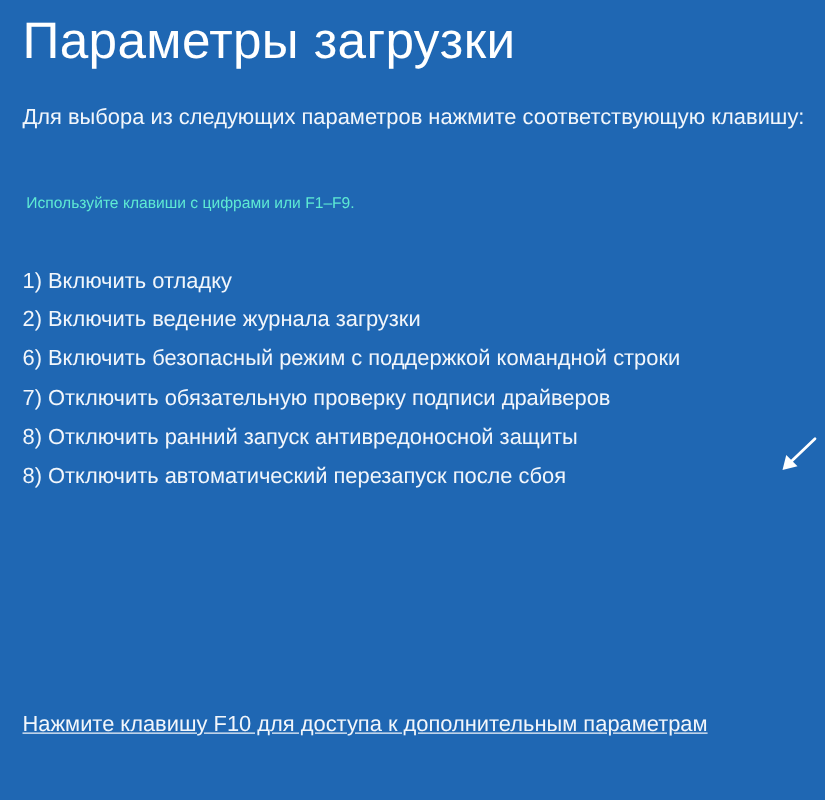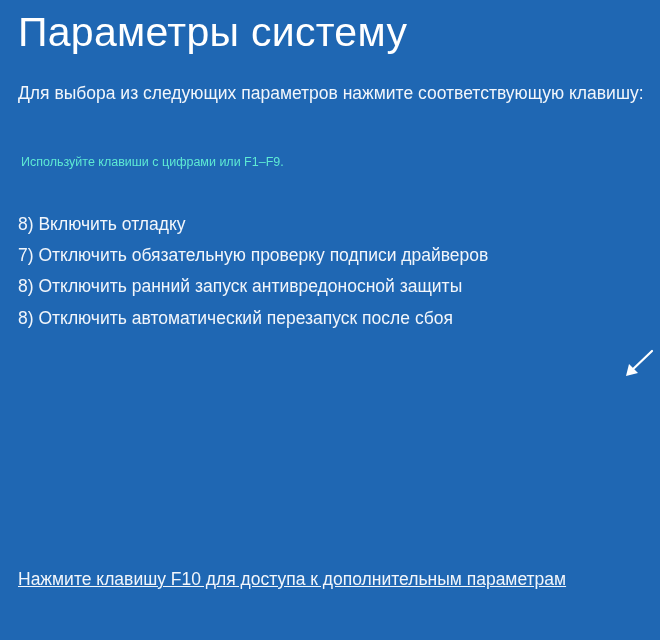--- a/index.html
+++ b/index.html
@@ -78,28 +78,30 @@
       position: absolute;
       left: 624px;
       top: 348px;
       width: 32px;
       height: 30px;
     }
   </style>
 </head>
 <body>
 
-<h1 class="title">Параметры систему</h1>
+<h1 class="title">Параметры загрузки</h1>
 
 <p class="instructions">Для выбора из следующих параметров нажмите соответствующую клавишу:</p>
 
 <div class="hint">Используйте клавиши с цифрами или F1–F9.</div>
 
 <ul class="options">
-  <li class="option">8) Включить отладку</li>
+  <li class="option">1) Включить отладку</li>
+  <li class="option">2) Включить ведение журнала загрузки</li>
+  <li class="option">6) Включить безопасный режим с поддержкой командной строки</li>
   <li class="option">7) Отключить обязательную проверку подписи драйверов</li>
   <li class="option">8) Отключить ранний запуск антивредоносной защиты</li>
   <li class="option">8) Отключить автоматический перезапуск после сбоя</li>
 </ul>
 
 <div class="arrow">
   <svg width="32" height="30" viewBox="0 0 32 30">
     <line x1="28" y1="3" x2="6" y2="24" stroke="#ffffff" stroke-width="2.2" stroke-linecap="round"></line>
     <polygon points="2,28 5,16 14,25" fill="#ffffff"></polygon>
   </svg>

